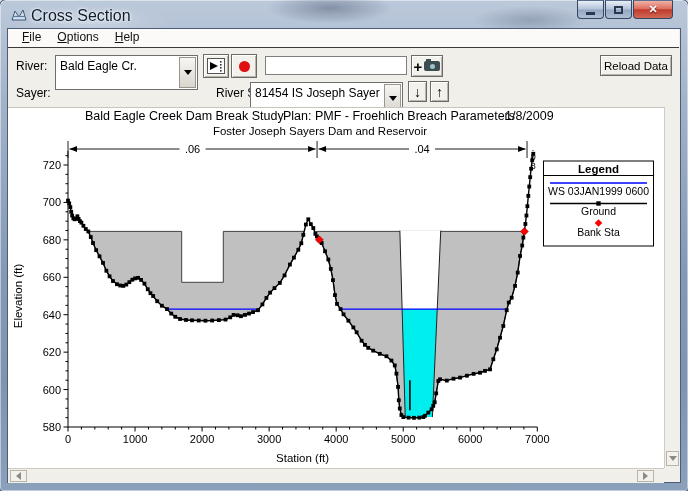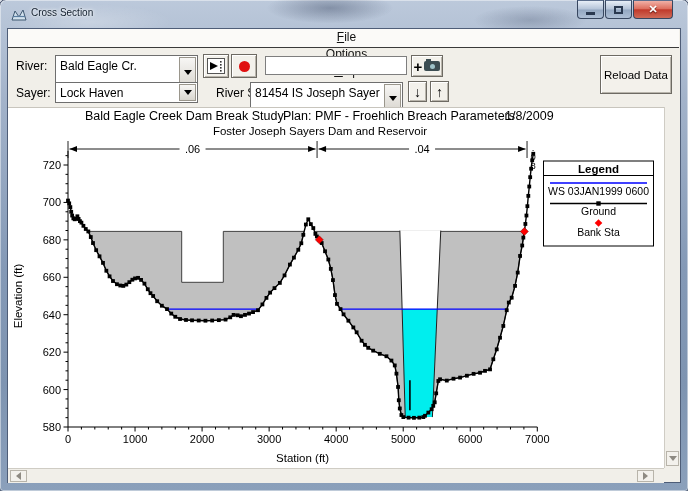--- a/index.html
+++ b/index.html
@@ -6,32 +6,32 @@
   body{width:688px;height:491px;position:relative;overflow:hidden;
        font-family:"Liberation Sans",sans-serif;background:#d8dde6;}
   .window{position:absolute;inset:0;border-radius:6px 6px 3px 3px;
     background:linear-gradient(180deg,#bcc9db 0%,#a3b3ca 20%,#8499b6 55%,#7e94b1 78%,#8ba0bb 100%);
     box-shadow:inset 0 0 0 1px rgba(255,255,255,.45);outline:1px solid #35435e;}
   .glass-blotch{position:absolute;inset:0;border-radius:6px 6px 3px 3px;pointer-events:none;
     background:radial-gradient(90px 22px at 330px 8px,rgba(43,56,84,.38),rgba(43,56,84,0) 70%),
                radial-gradient(120px 26px at 90px 22px,rgba(255,255,255,.25),rgba(255,255,255,0) 70%),
                radial-gradient(80px 20px at 530px 20px,rgba(47,60,88,.25),rgba(47,60,88,0) 70%);}
   .client{position:absolute;left:7px;right:7px;top:28px;bottom:8px;background:#f1efe9;border:1px solid #4e5d77;}
-  .titlebar-title{position:absolute;left:31px;top:7px;font-size:10px;color:#101d2c;
+  .titlebar-title{position:absolute;left:31px;top:7px;font-size:16px;color:#101d2c;
     text-shadow:0 0 4px rgba(255,255,255,.95),0 0 2px rgba(255,255,255,.9);}
   .app-icon{position:absolute;left:11px;top:8px;width:16px;height:13px;}
   .wbtn{position:absolute;top:0;height:19px;border:1px solid #37465f;border-top:1px solid #5a6d8c;
     border-radius:0 0 4px 4px;display:flex;align-items:center;justify-content:center;
     background:linear-gradient(#e7eef7,#b4c3d8 48%,#93a7c1 52%,#aebfd5);box-sizing:border-box;}
   .wbtn.close{background:linear-gradient(#f0b0a6,#dd6f5f 45%,#c03a2b 52%,#d06a57);}
   .glyph-min{width:9px;height:3px;background:#2a3950;margin-top:8px;}
   .glyph-max{width:9px;height:8px;border:2px solid #2a3950;box-sizing:border-box;background:transparent;}
   .glyph-close{color:#fff;font-size:11px;font-weight:bold;text-shadow:0 1px 1px #5c120a;line-height:1;}
   .menubar{position:absolute;left:8px;top:29px;width:671px;height:19px;background:#fbfaf8;
-    border-bottom:1px solid #3a3a3a;display:flex;align-items:center;padding-left:6px;box-sizing:border-box;flex-direction:column;}
+    border-bottom:1px solid #3a3a3a;display:flex;padding-left:6px;box-sizing:border-box;}
   .menu-item{font-size:12px;color:#111;padding:1px 8px 2px 8px;}
   .menu-item .ul{text-decoration:underline;}
   .tb-label{position:absolute;font-size:12px;color:#000;margin-left:8px;}
   .combo{position:absolute;background:#fff;border:1px solid #6e6e6e;box-sizing:border-box;}
   .combo .txt{position:absolute;left:4px;top:3px;right:19px;font-size:12px;color:#000;
     white-space:nowrap;overflow:hidden;}
   .combo .cbtn{position:absolute;right:1px;top:1px;bottom:1px;width:17px;
     background:linear-gradient(#f7f6f4,#d9d6cf);border:1px solid #9a968c;box-sizing:border-box;
     display:flex;align-items:center;justify-content:center;}
   .arrow-down-sm{width:0;height:0;border-left:4px solid transparent;border-right:4px solid transparent;
@@ -112,31 +112,25 @@
     </svg>
   </div>
   <div class="tbtn raised" style="left:231px;top:54px;width:26px;height:24px;">
     <span class="rec-dot"></span>
   </div>
   <input class="field" style="left: 265px; top: 56px; width: 142px; height: 19px;" readonly="" value="">
   <div class="tbtn raised" style="left:411px;top:55px;width:32px;height:22px;">
     <span class="plus-sign">+</span>
     <span class="cam"></span>
   </div>
-  <div class="tbtn raised" style="left:600px;top:55px;width:72px;height:39px;">
+  <div class="tbtn raised" style="left:600px;top:55px;width:72px;height:21px;">
     <span class="btn-label">Reload Data</span>
   </div>
 
   <span class="tb-label" style="left:8px;top:86px;">Sayer:</span>
-  <div class="combo" style="left:55px;top:82px;width:143px;height:21px;">
-    <span class="txt">Lock Haven</span>
-    <span class="cbtn">
-        <span class="arrow-down-sm"></span>
-      </span>
-  </div>
   <span class="tb-label" style="left:208px;top:86px;">River Sta.:</span>
   <div class="combo" style="left:250px;top:82px;width:153px;height:32px;">
     <span class="txt">81454   IS  Joseph Sayer</span>
     <span class="cbtn">
         <span class="arrow-down-sm"></span>
       </span>
   </div>
   <div class="tbtn raised" style="left:408px;top:81px;width:19px;height:21px;">
     <span class="updown">↓</span>
   </div>

